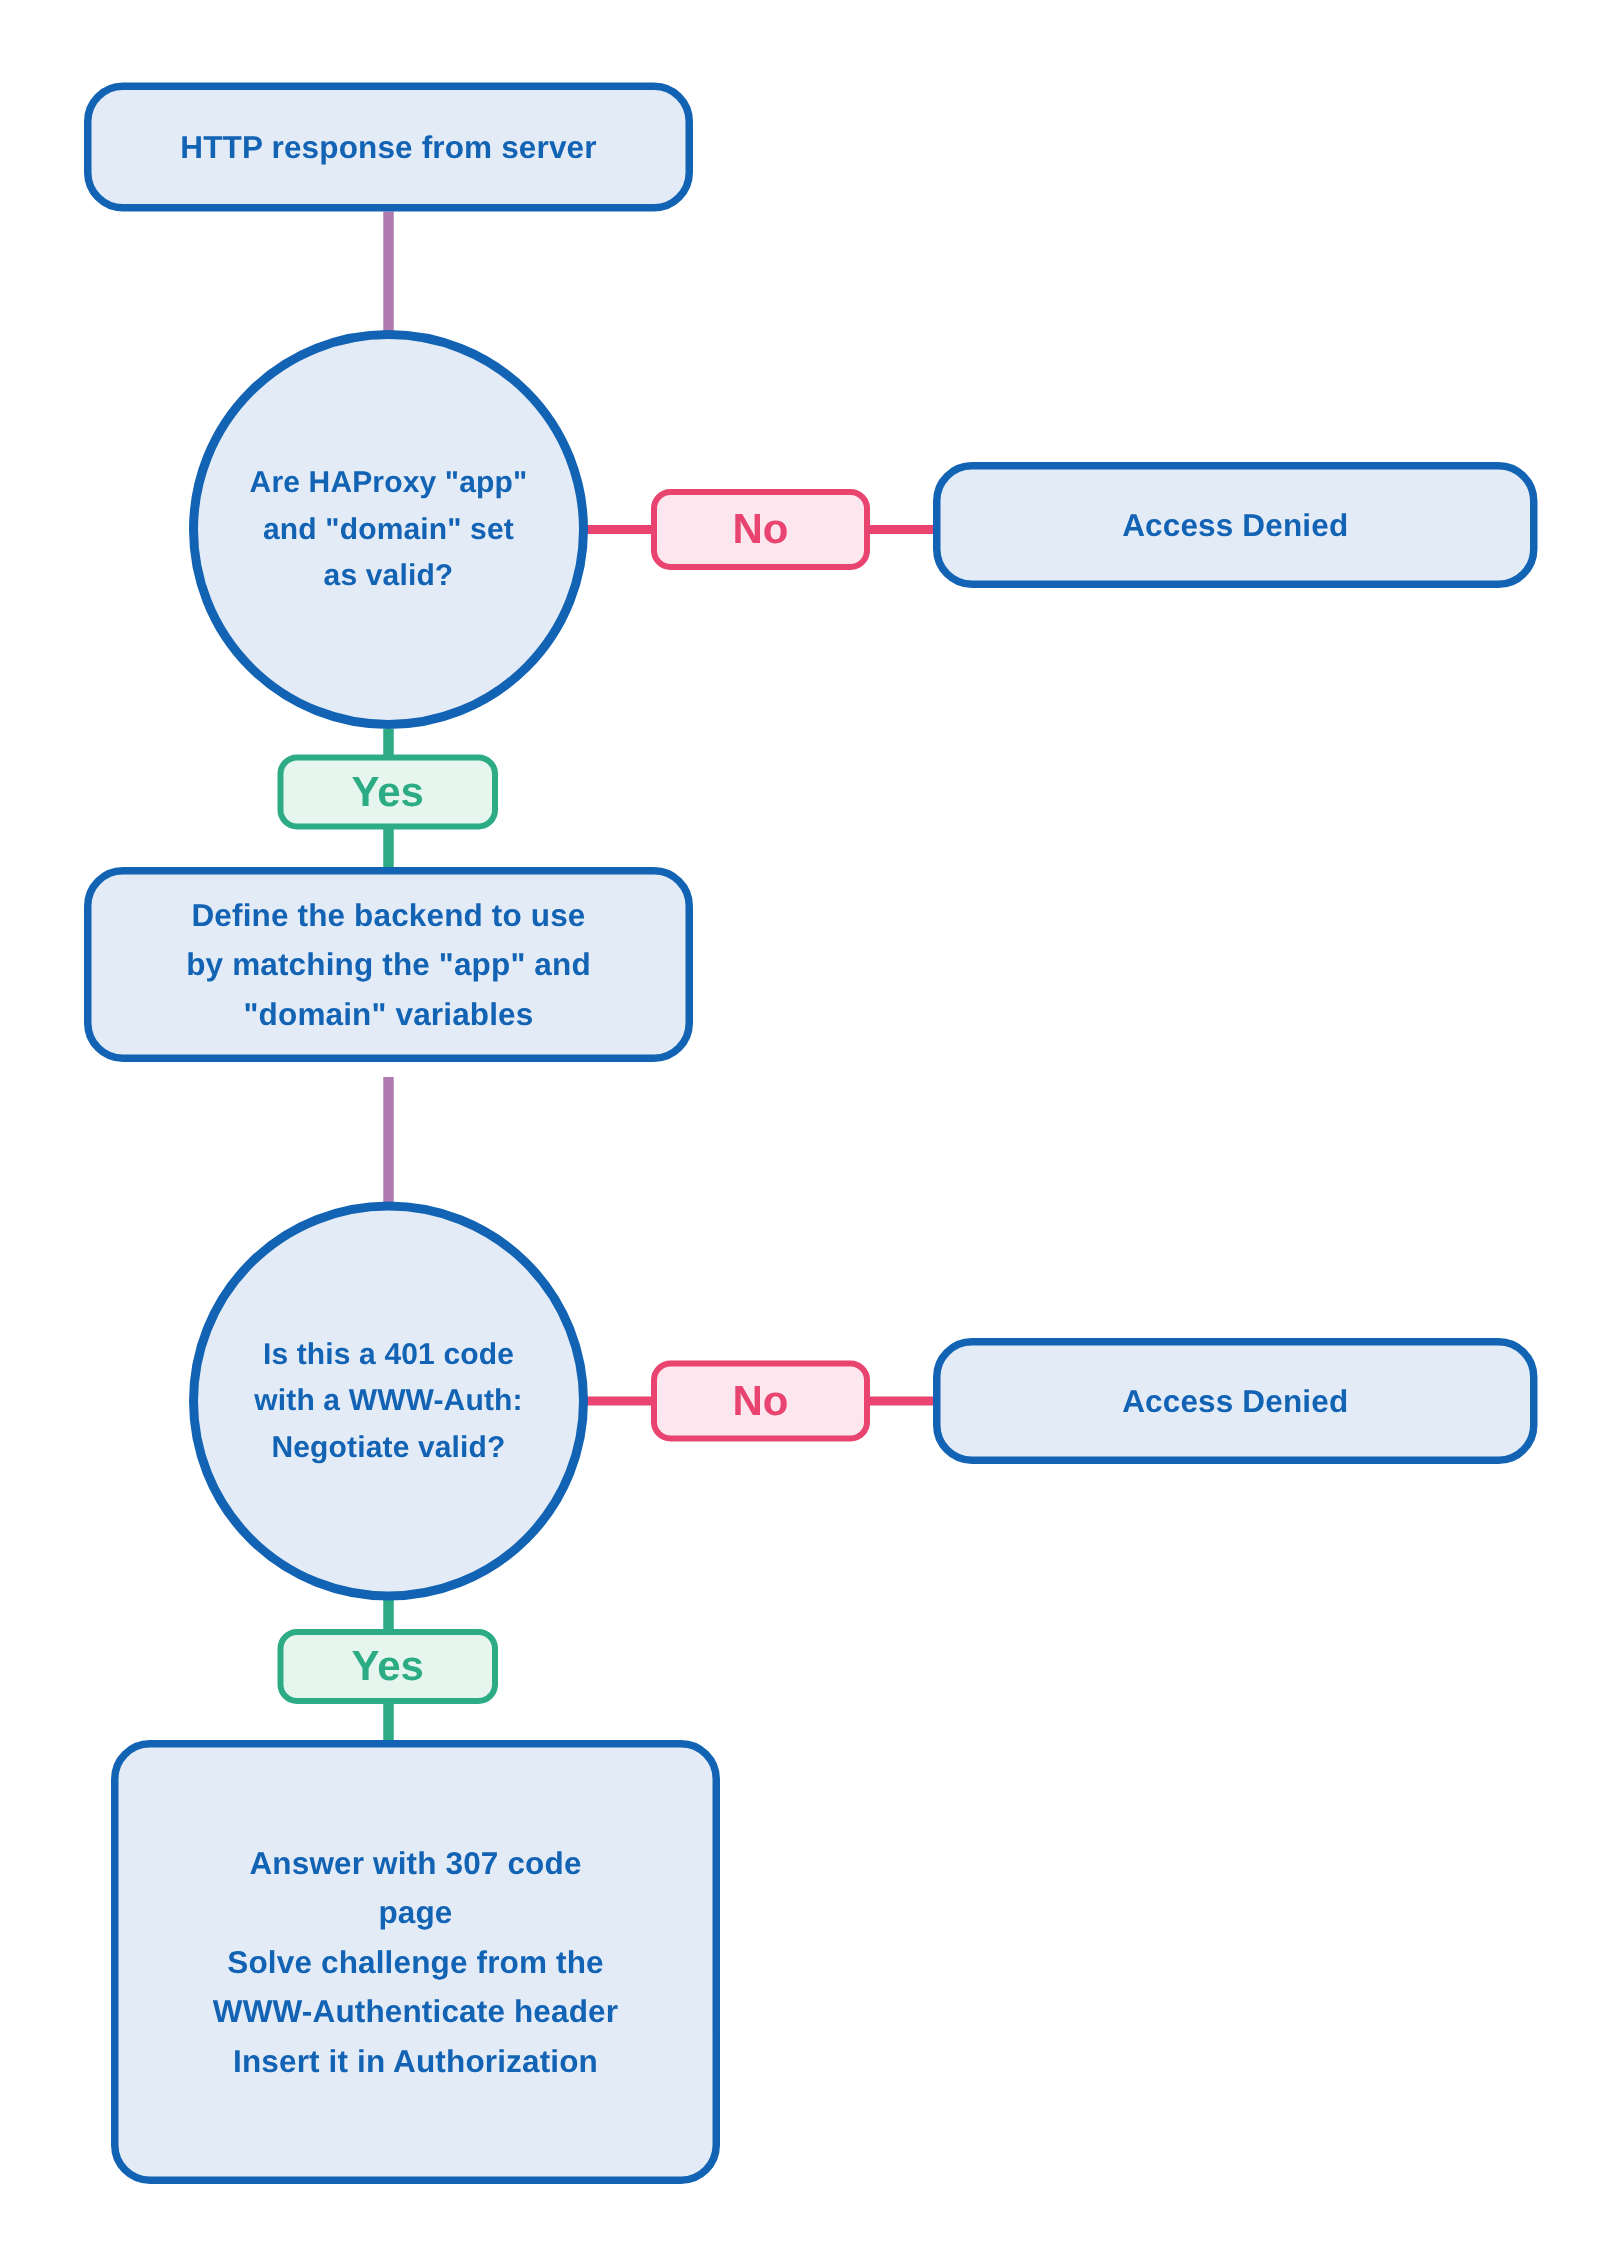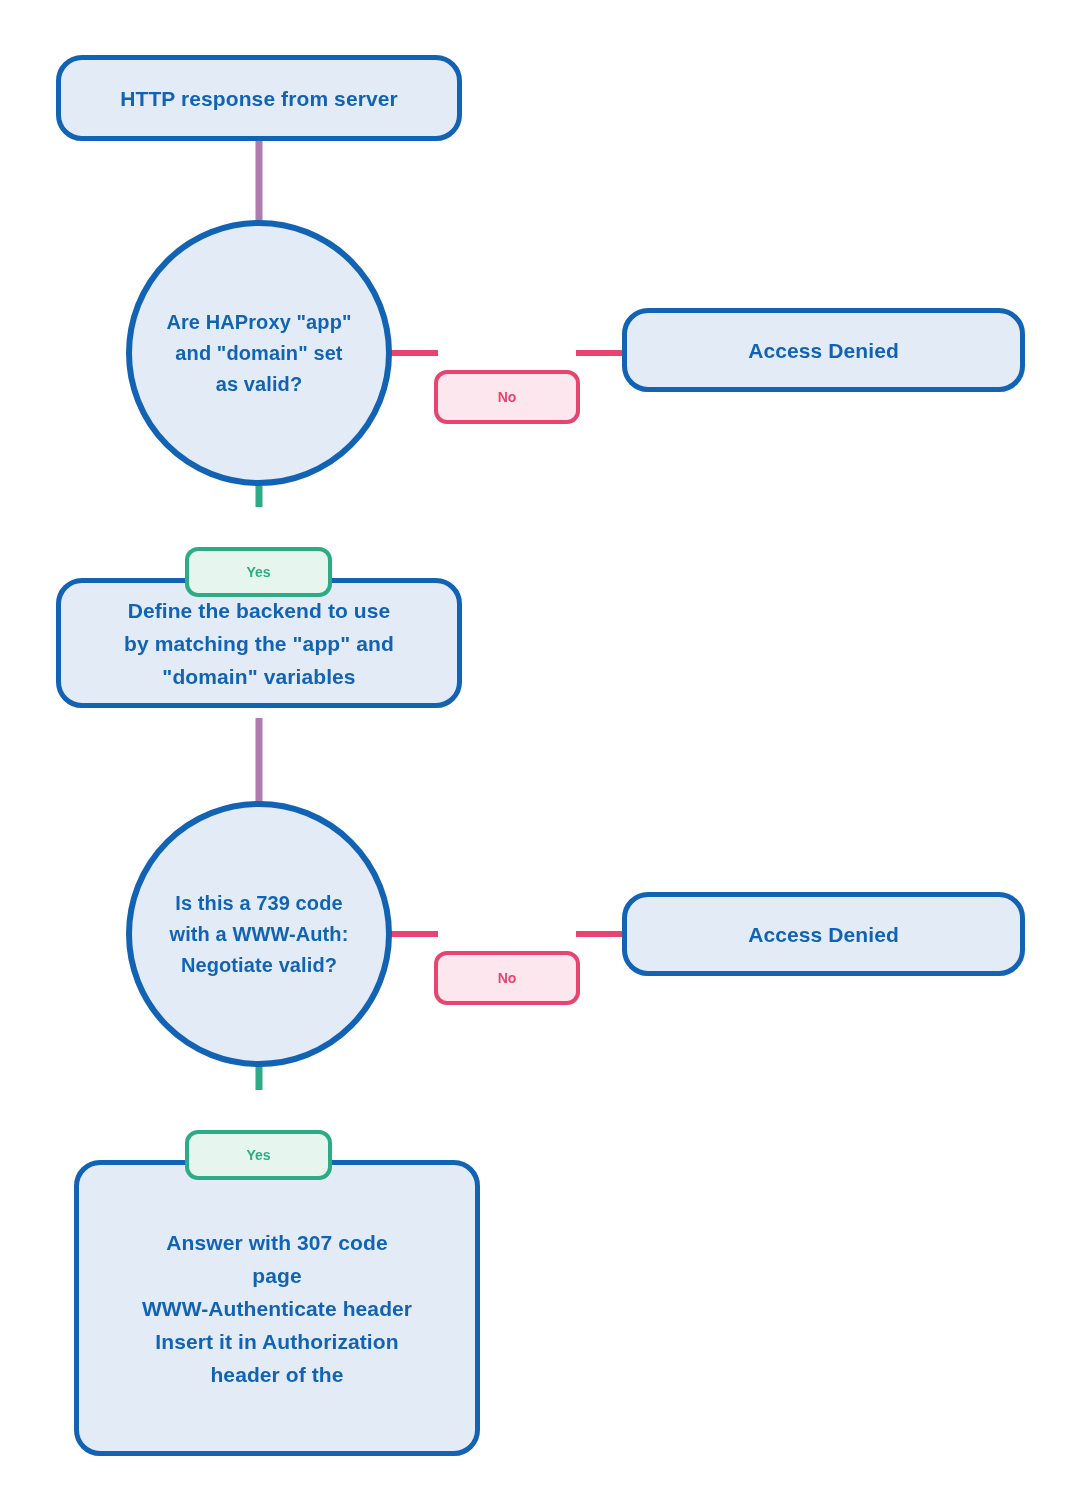--- a/index.html
+++ b/index.html
@@ -64,24 +64,23 @@
   }
 
   
   .badge {
     position: absolute;
     box-sizing: border-box;
     display: flex;
     align-items: center;
     justify-content: center;
     font-weight: bold;
-    font-size: 14px;
+    font-size: 28px;
     border-radius: 13px;
     z-index: 3;
-    margin-top: 44px;
   }
   .badge-no {
     background: #fce7ef;
     border: 4px solid #e8446f;
     color: #e8446f;
   }
   .badge-yes {
     background: #e6f6ef;
     border: 4px solid #2cab85;
     color: #2cab85;
@@ -144,21 +143,21 @@
   <div class="node proc" style="left:56px; top:578px; width:406px; height:130px;">
     <span>
       <span class="txt-line">Define the backend to use</span>
       <span class="txt-line">by matching the "app" and</span>
       <span class="txt-line">"domain" variables</span>
     </span>
   </div>
 
   <div class="node decision" style="left:126px; top:801px; width:266px; height:266px;">
     <span>
-      <span class="txt-line">Is this a 739 code</span>
+      <span class="txt-line">Is this a 401 code</span>
       <span class="txt-line">with a WWW-Auth:</span>
       <span class="txt-line">Negotiate valid?</span>
     </span>
   </div>
 
   <div class="badge badge-no" style="left:434px; top:907px; width:146px; height:54px;">
     <span>No</span>
   </div>
 
   <div class="node proc" style="left:622px; top:892px; width:403px; height:84px;">
@@ -166,19 +165,19 @@
   </div>
 
   <div class="badge badge-yes" style="left:185px; top:1086px; width:147px; height:50px;">
     <span>Yes</span>
   </div>
 
   <div class="node proc" style="left:56px; top:1160px; width:406px; height:296px;margin-left:18px;">
     <span>
       <span class="txt-line">Answer with 307 code</span>
       <span class="txt-line">page</span>
+      <span class="txt-line">Solve challenge from the</span>
       <span class="txt-line">WWW-Authenticate header</span>
       <span class="txt-line">Insert it in Authorization</span>
-      <span class="txt-line">header of the</span>
     </span>
   </div>
 
 </div>
 
 </body></html>

